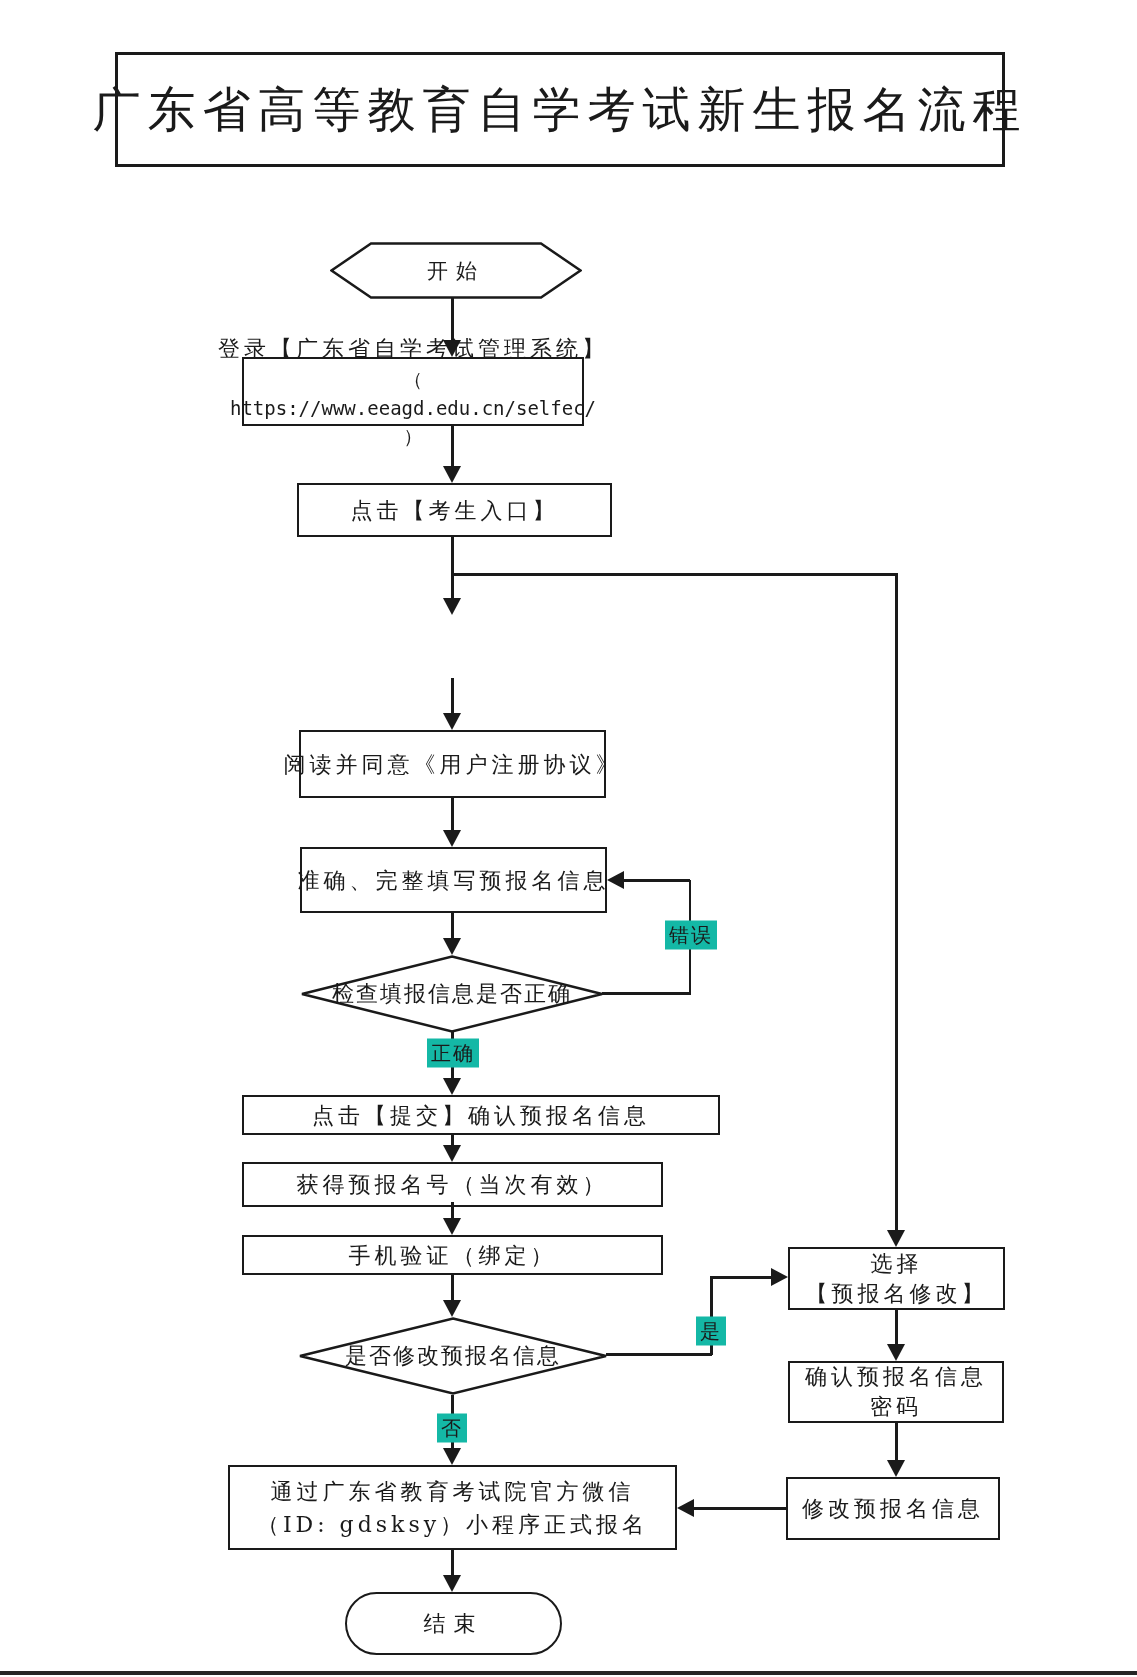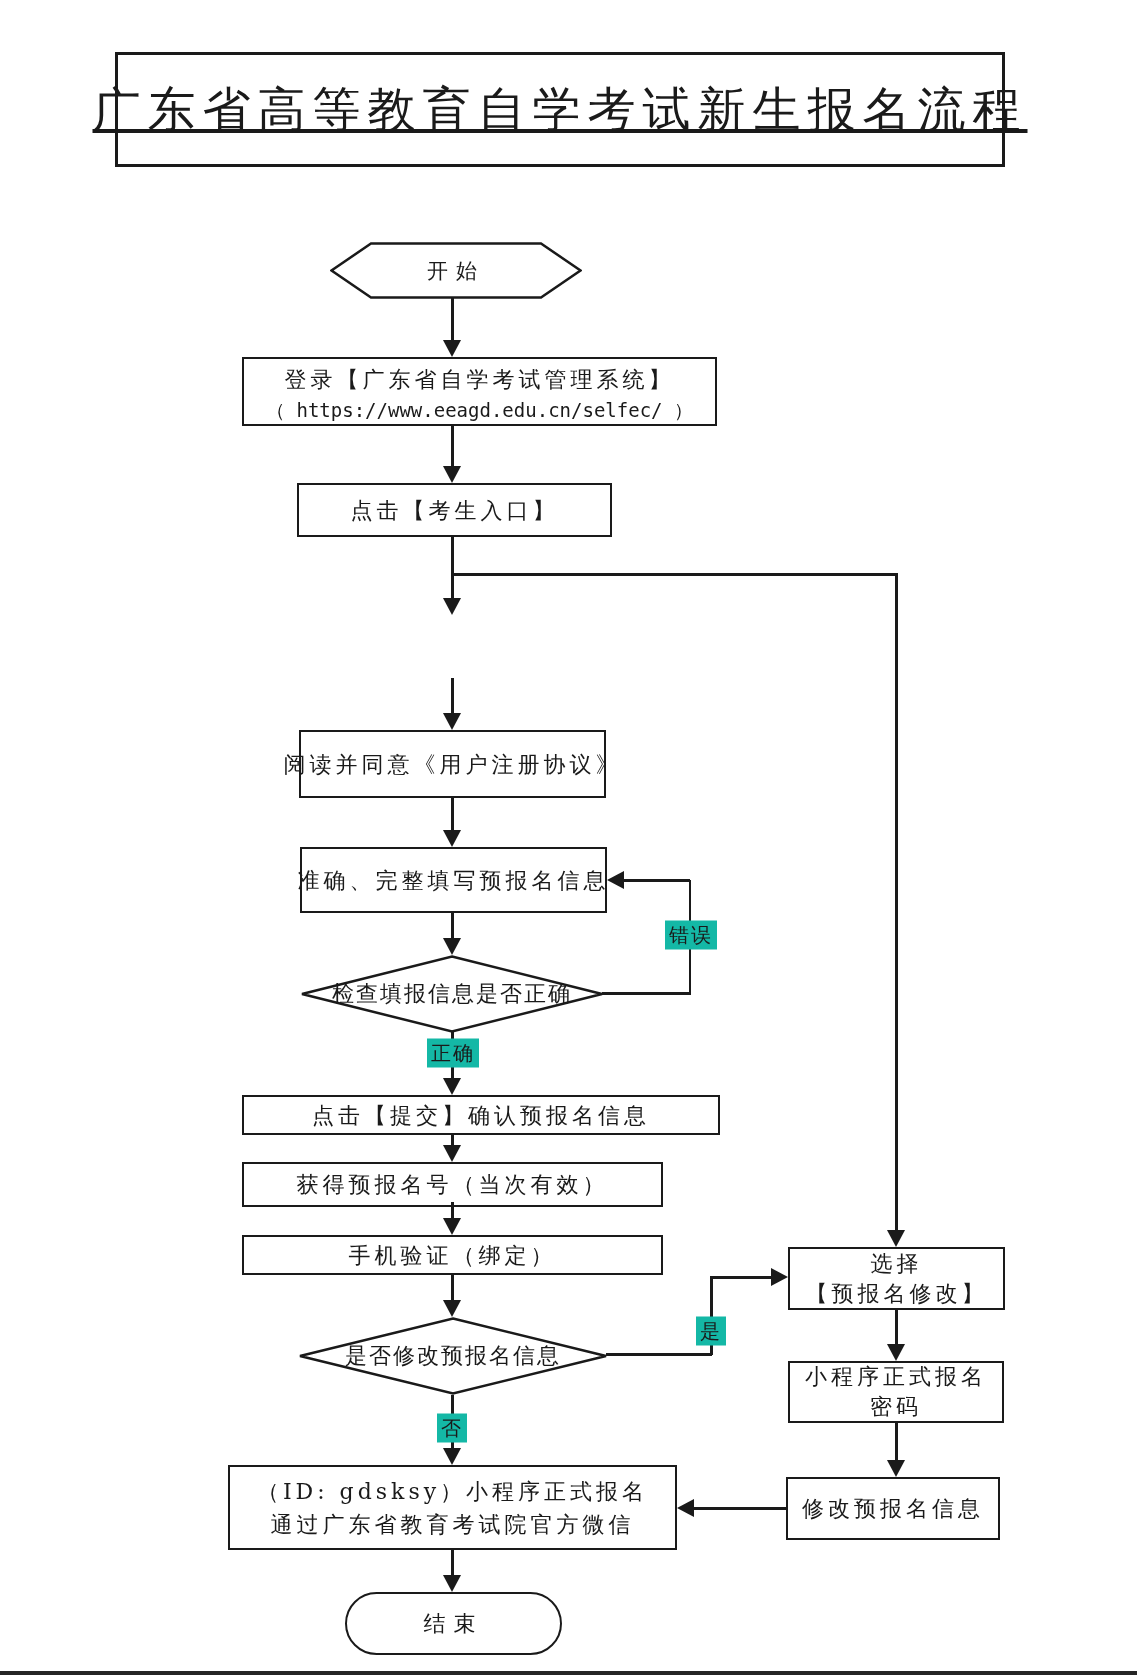--- a/index.html
+++ b/index.html
@@ -23,24 +23,24 @@
   .shape svg{display:block;}
   .shape .lbl{position:absolute;left:0;top:0;width:100%;height:100%;
               display:flex;align-items:center;justify-content:center;
               font-size:22px;letter-spacing:2px;white-space:nowrap;}
   .edge-label{position:absolute;transform:translate(-50%,-50%);background:#14b8a6;
               padding:1px 4px;font-size:20px;letter-spacing:2px;white-space:nowrap;}
 
   
   #title-box{position:absolute;left:115px;top:52px;width:890px;height:115px;
              border:3.5px solid #1a1a1a;box-sizing:border-box;
-             display:flex;align-items:center;justify-content:center;text-decoration:underline;}
+             display:flex;align-items:center;justify-content:center;}
   #title-box .txt{font-size:48px;letter-spacing:7px;white-space:nowrap;}
 
-  #login-box{left:242px;top:357px;width:475px;height:69px;justify-content:flex-end;}
+  #login-box{left:242px;top:357px;width:342px;height:69px;}
   #click-box{left:297px;top:483px;width:315px;height:54px;}
   #select-box{left:300px;top:615px;width:307px;height:63px;}
   #agree-box{left:299px;top:730px;width:307px;height:68px;}
   #fill-box{left:300px;top:847px;width:307px;height:66px;}
   #submit-box{left:242px;top:1095px;width:478px;height:40px;}
   #get-box{left:242px;top:1162px;width:421px;height:45px;}
   #phone-box{left:242px;top:1235px;width:421px;height:40px;}
   #official-box{left:228px;top:1465px;width:449px;height:85px;}
   #end-pill{left:345px;top:1592px;width:217px;height:63px;border-radius:32px;border-width:2.5px;}
   #selmod-box{left:788px;top:1247px;width:217px;height:63px;line-height:1.35;}
@@ -158,41 +158,41 @@
   <div class="vline" style="left:710px;top:1277px;height:78px;"></div>
   <div class="edge-label" style="left:711px;top:1331px;">是</div>
   <div class="hline" style="left:710px;top:1276px;width:61px;"></div>
   <div class="ah right" style="left:771px;top:1268px;"></div>
 
   <div class="vline" style="left:451px;top:1395px;height:53px;"></div>
   <div class="edge-label" style="left:452px;top:1428px;">否</div>
   <div class="ah down" style="left:443px;top:1448px;"></div>
 
   <div id="official-box" class="box">
+    <div class="t">通过广东省教育考试院官方微信</div>
     <div class="t">（ID: gdsksy）小程序正式报名</div>
-    <div class="t">通过广东省教育考试院官方微信</div>
   </div>
 
   <div class="vline" style="left:451px;top:1550px;height:25px;"></div>
   <div class="ah down" style="left:443px;top:1575px;"></div>
 
   <div id="end-pill" class="box">
     <div class="t" style="letter-spacing:8px;">结束</div>
   </div>
 
   <div id="selmod-box" class="box">
     <div class="t">选择</div>
     <div class="t">【预报名修改】</div>
   </div>
 
   <div class="vline" style="left:895px;top:1310px;height:34px;"></div>
   <div class="ah down" style="left:887px;top:1344px;"></div>
 
   <div id="input-box" class="box">
-    <div class="t">小程序正式报名</div>
+    <div class="t">确认预报名信息</div>
     <div class="t">密码</div>
   </div>
 
   <div class="vline" style="left:895px;top:1423px;height:37px;"></div>
   <div class="ah down" style="left:887px;top:1460px;"></div>
 
   <div id="modify-box" class="box">
     <div class="t">修改预报名信息</div>
   </div>
 

